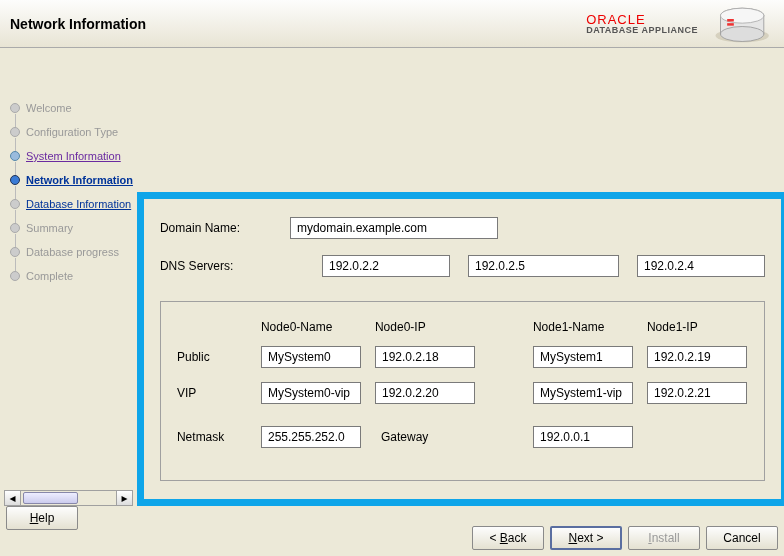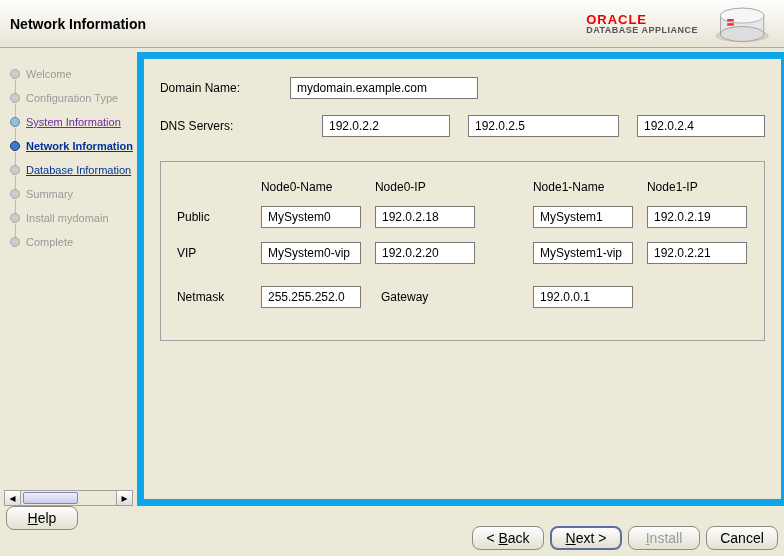--- a/index.html
+++ b/index.html
@@ -22,28 +22,29 @@
     padding-left: 10px;
     padding-right: 2px;
   }
   .header-title {
     font-weight: bold;
     font-size: 14px;
     color: #000;
   }
   .brand { display: flex; align-items: center; gap: 6px; }
   .brand-text { display: flex; flex-direction: column; line-height: 1; font-size: 10px; }
-  .brand-oracle { color: #e00; font-weight: bold; letter-spacing: 1px; font-size: 13px; }
+  .brand-oracle { color: #e00; font-weight: normal; letter-spacing: 1px; font-size: 13px; }
   .brand-sub { color: #555; font-weight: bold; font-size: 9px; letter-spacing: 0.5px;}
   .brand svg { height: 40px; }
   .body-area {
     display: flex;
     height: 460px;
     padding: 4px 4px 2px 4px;
     gap: 4px;
+    align-items: flex-end;
   }
   .nav {
     width: 152px;
     background: #ece9d8;
     position: relative;
     padding-top: 10px;
   }
   .nav-inner {
     overflow: hidden;
     height: 410px;
@@ -122,22 +123,22 @@
     display: flex;
     justify-content: space-between;
     align-items: center;
   }
   .btn-group { display: flex; gap: 6px; margin-top: 40px; }
   button.footer-btn {
     min-width: 72px;
     height: 24px;
     background: linear-gradient(#fdfdfd,#e4e1d1);
     border: 1px solid #8a8a8a;
-    border-radius: 8px;
-    font-size: 14px;
+    border-radius: 2px;
+    font-size: 12px;
     color: #000;
     cursor: pointer;
     padding: 0 10px;
   }
   button.footer-btn:disabled { color: #9a9a9a; cursor: default; text-align: center;}
   button.footer-btn.primary { border: 2px solid #5a6ea0; }
   .uline { text-decoration: underline; }
   .mid-label { font-size:12px; text-align:left;}
 </style>
 </head>
@@ -184,40 +185,40 @@
       <div class="step step-avail">
         <span class="dot"></span>
         <span class="step-link">Database Information</span>
       </div>
       <div class="step">
         <span class="dot"></span>
         <span class="step-link">Summary</span>
       </div>
       <div class="step">
         <span class="dot"></span>
-        <span class="step-link">Install mydomain</span>
+        <span class="step-link">Database progress</span>
       </div>
       <div class="step">
         <span class="dot"></span>
         <span class="step-link">Complete</span>
       </div>
     </div>
     <div class="hscroll">
       <div class="btn">◂</div>
       <div class="track">
           <div class="thumb"></div>
         </div>
       <div class="btn">▸</div>
     </div>
   </div>
 
   <div class="main">
     <div class="form-row">
       <span class="lbl-col">Domain Name:</span>
-      <input class="txt" style="width: 188px;" value="mydomain.example.com">
+      <input class="txt" style="width: 208px;" value="mydomain.example.com">
     </div>
     <div class="form-row">
       <span class="lbl-col">DNS Servers:</span>
       <div class="dns-inputs">
         <input class="txt" style="width: 128px;" value="192.0.2.2">
         <input class="txt" style="width: 151px;" value="192.0.2.5">
         <input class="txt" style="width: 128px;" value="192.0.2.4">
       </div>
     </div>
 

